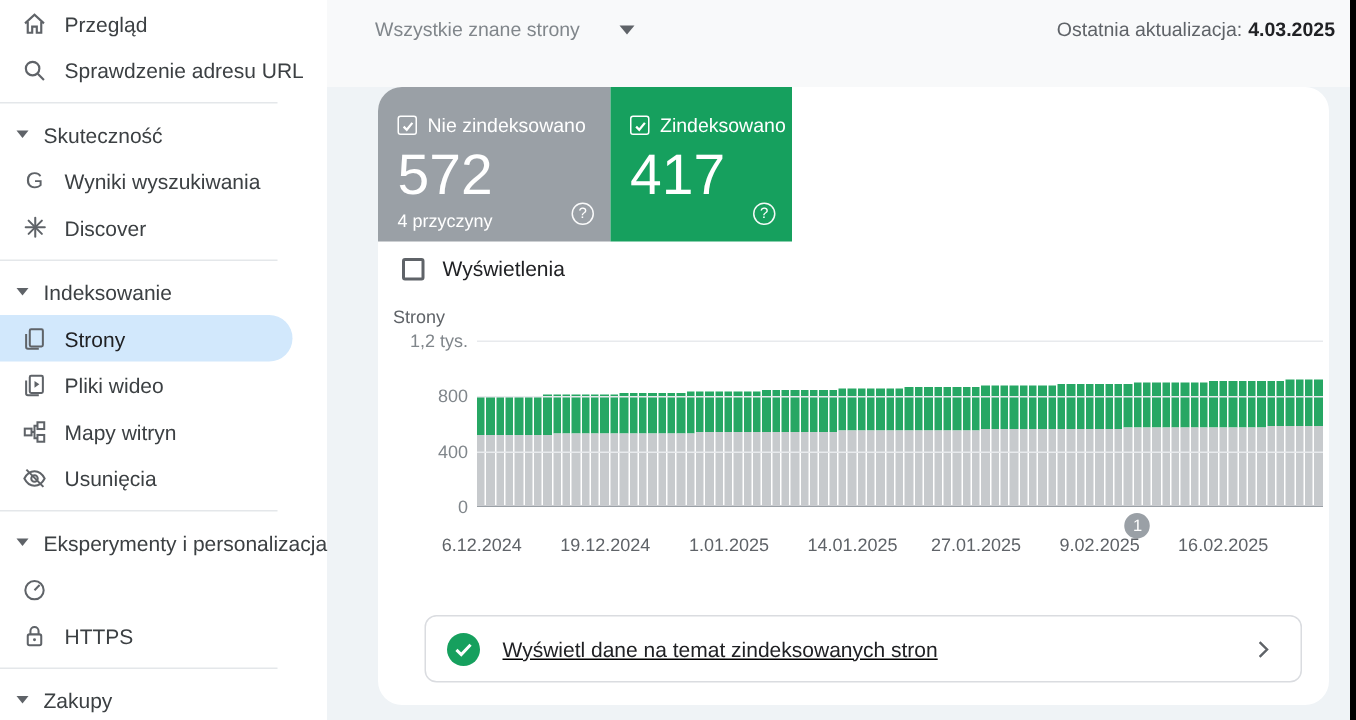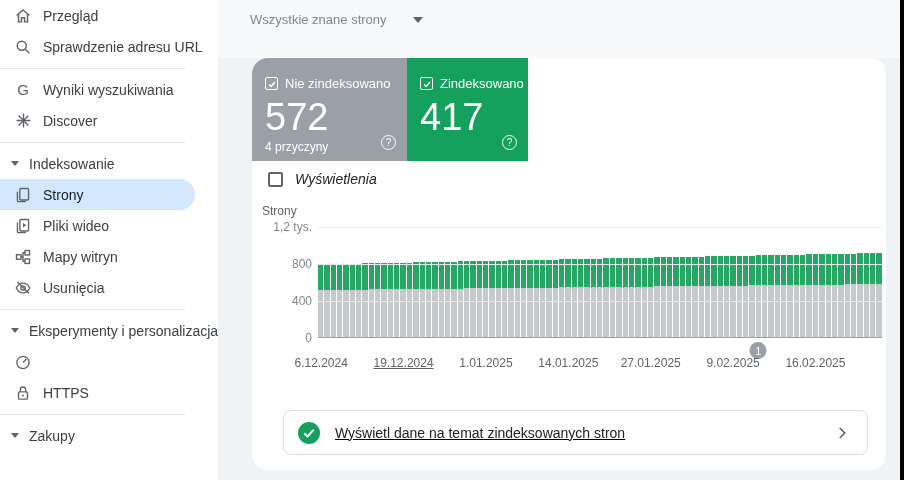--- a/index.html
+++ b/index.html
@@ -45,21 +45,21 @@
   .stat-head { display:flex; align-items:center; gap:7px; font-size:13px; font-weight:500; }
   .cb { width:13px; height:13px; border:1.5px solid #fff; border-radius:2px; display:flex;
         align-items:center; justify-content:center; flex:0 0 auto;}
   .stat-num { font-size:38px; font-weight:400; line-height:1.05; margin-top:7px; }
   .stat-sub { font-size:12px; font-weight:500; margin-top:2px; }
   .q { position:absolute; right:11px; bottom:11px; width:15px; height:15px; border:1.4px solid rgba(255,255,255,.95);
        border-radius:50%; font-size:10px; display:flex; align-items:center; justify-content:center; cursor:pointer;}
 
   
   .imp-row { position:absolute; left:16px; top:113px; display:flex; align-items:center; gap:12px;
-             font-size:14px; color:#202124; cursor:pointer;font-style:italic; }
+             font-size:14px; color:#202124; cursor:pointer; }
   .cb-empty { width:15px; height:15px; border:2px solid #5f6368; border-radius:2px; background:#fff; }
 
   
   .axis-title { position:absolute; left:10px; top:146px; font-size:12px; color:#5f6368; }
   .ylabels { position:absolute; left:0; top:169px; width:60px; height:111px; }
   .ylabel { position:absolute; right:0; font-size:12px; color:#80868b; line-height:16px; white-space:nowrap; }
   .plot { position:absolute; left:66px; top:169px; width:564px; height:111px;
           border-bottom:1px solid #9aa0a6; }
   .gridline { position:absolute; left:0; right:0; height:1px; background:#e8eaed; }
   .bars { position:absolute; left:0; top:0; width:100%; height:100%; display:flex; gap:1px; }
@@ -101,20 +101,24 @@
         <div class="sb-item">
           <span class="sb-icon">
             <svg width="18" height="18" viewBox="0 0 20 20" fill="none" stroke="#5f6368" stroke-width="1.6">
               <circle cx="8.6" cy="8.6" r="5"></circle>
               <line x1="12.4" y1="12.4" x2="17" y2="17"></line>
             </svg>
           </span>
           <span>Sprawdzenie adresu URL</span>
         </div>
         <div class="sb-divider"></div>
+        <div class="sb-section">
+          <span class="caret"></span>
+          <span>Skuteczność</span>
+        </div>
         <div class="sb-item">
           <span class="sb-icon">
             <span class="g-glyph">G</span>
           </span>
           <span>Wyniki wyszukiwania</span>
         </div>
         <div class="sb-item">
           <span class="sb-icon">
             <svg width="17" height="17" viewBox="0 0 20 20" fill="none" stroke="#5f6368" stroke-width="1.6" stroke-linecap="round">
               <line x1="10" y1="2.5" x2="10" y2="17.5"></line>
@@ -199,20 +203,23 @@
           <span>Zakupy</span>
         </div>
       </nav>
   </aside>
 
   <main class="main">
     <header class="topbar">
       <div class="filter">
         <span class="filter-label">Wszystkie znane strony</span>
         <span class="tri-down"></span>
+      </div>
+      <div class="lastupd">
+        <span class="lu-label">Ostatnia aktualizacja:</span><span class="lu-date">4.03.2025</span>
       </div>
     </header>
 
     <section class="content">
       <div class="card">
 
         <div class="stat-row">
           <div class="stat stat-gray" style="background: rgb(154, 160, 166);">
             <div class="stat-head">
               <span class="cb">
@@ -612,21 +619,21 @@
                   <div class="seg" style="height: 52.91px; background: rgb(199, 202, 205);"></div>
                 </div>
               </div>
             <div class="marker" style="left: 78.09%;">1</div>
           <div class="gridline" style="top: 0px;"></div>
               <div class="gridline" style="top: 37px;"></div>
               <div class="gridline" style="top: 74px;"></div>
             </div>
           <div class="xlabels">
               <span class="xlabel" style="left: 0.56%;">6.12.2024</span>
-              <span class="xlabel" style="left: 15.17%; text-decoration: underline;">19.12.2024</span>
+              <span class="xlabel" style="left: 15.17%;">19.12.2024</span>
               <span class="xlabel" style="left: 29.78%;">1.01.2025</span>
               <span class="xlabel" style="left: 44.38%;">14.01.2025</span>
               <span class="xlabel" style="left: 58.99%;">27.01.2025</span>
               <span class="xlabel" style="left: 73.6%;">9.02.2025</span>
               <span class="xlabel" style="left: 88.2%;">16.02.2025</span>
             </div>
         </div>
 
         <div class="cta">
           <span class="cta-check">

